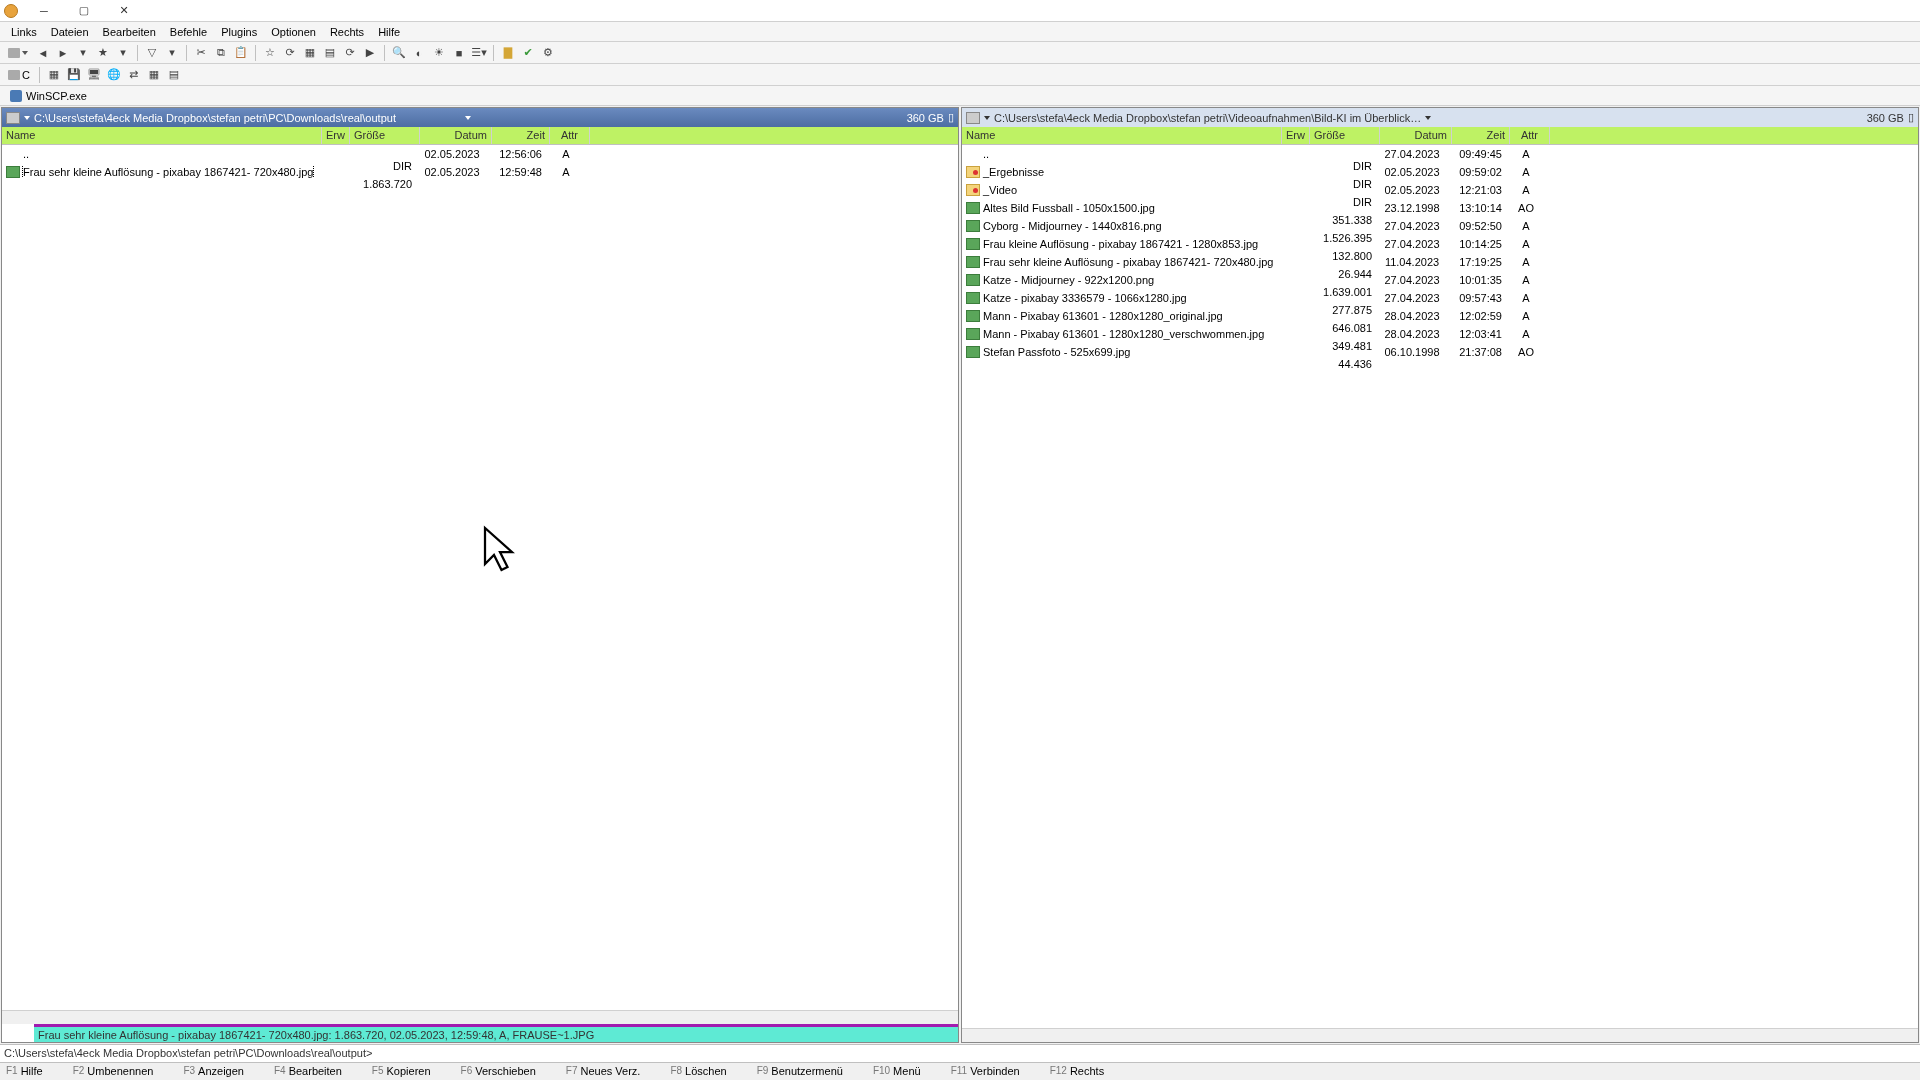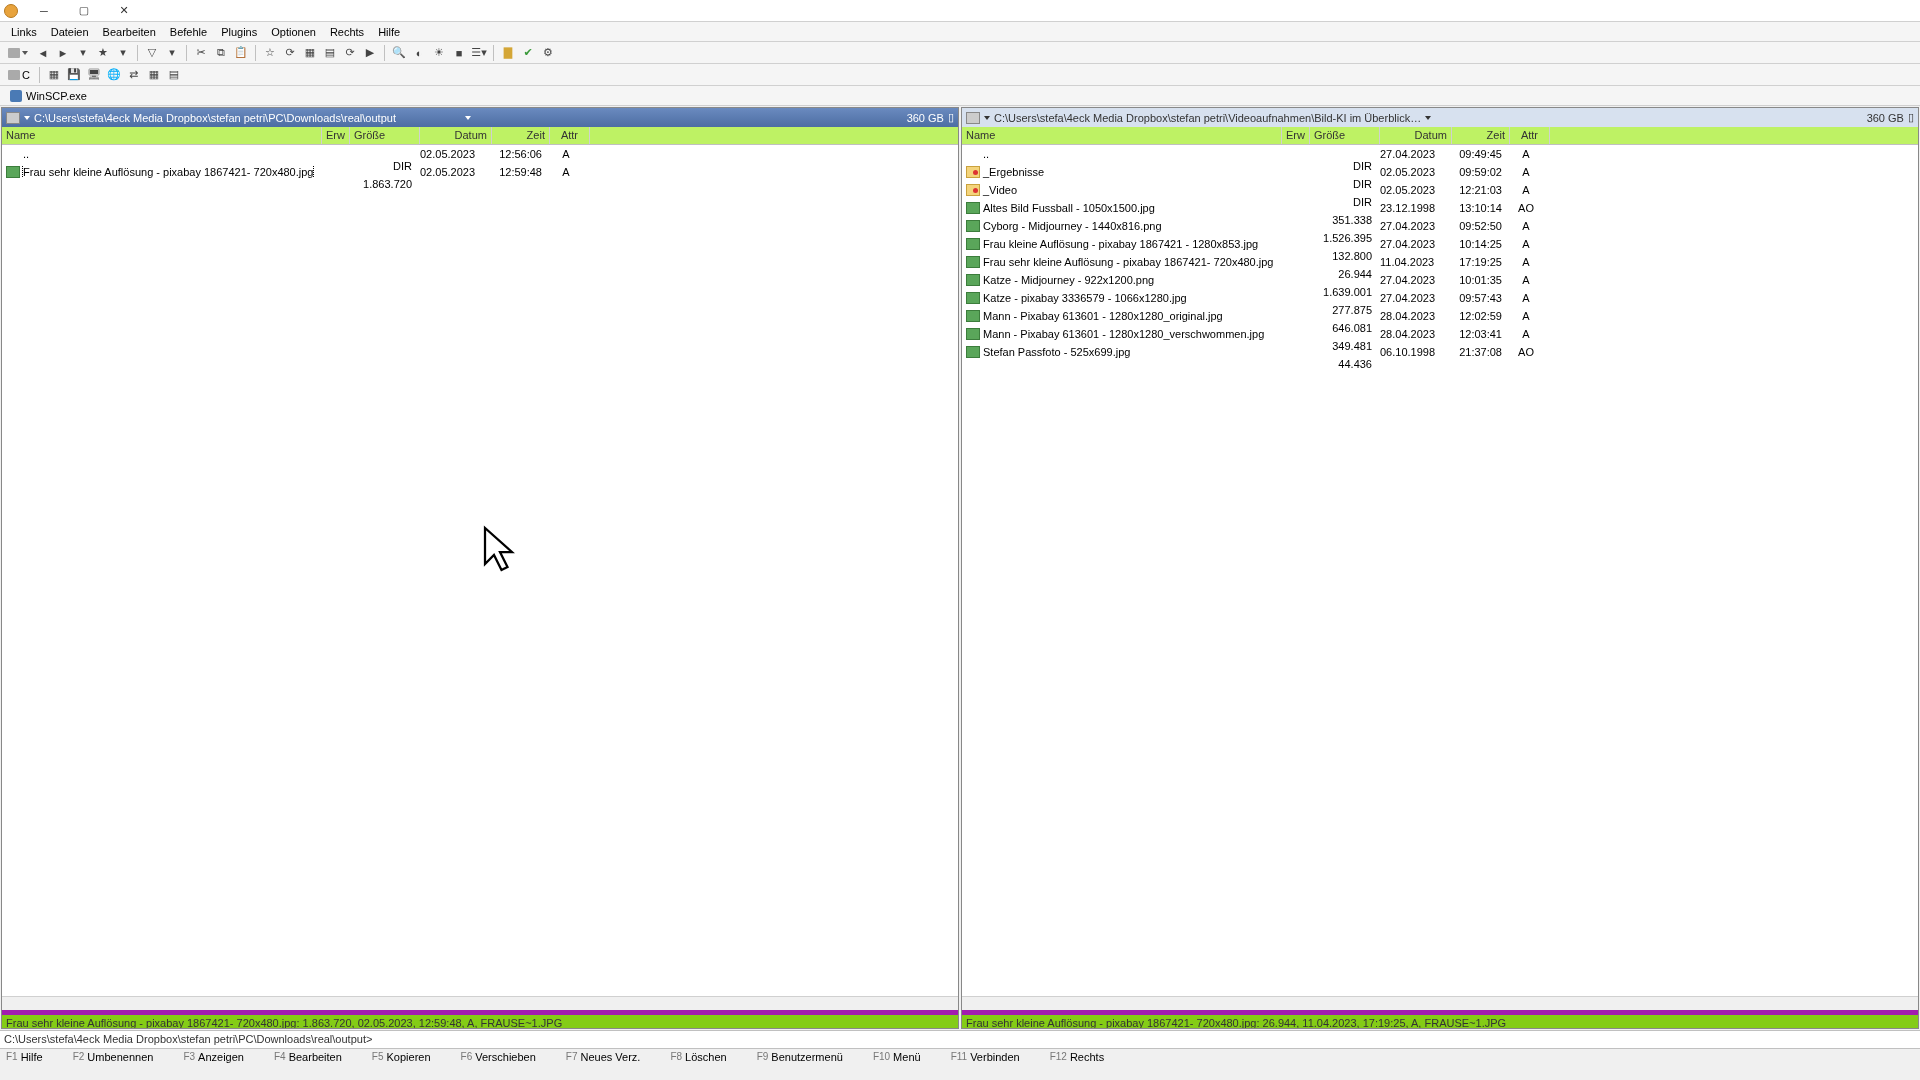--- a/index.html
+++ b/index.html
@@ -49,41 +49,41 @@
 .col-time { flex: 0 0 58px; text-align: right; }
 .col-attr { flex: 0 0 40px; text-align: center; }
 
 
 .filelist { flex: 1; overflow: auto; position: relative; }
 .row { height: 18px; display: flex; align-items: center; }
 .row .cell { padding: 0 4px; white-space: nowrap; overflow: hidden; }
 .row .c-name { flex: 0 0 320px; display: flex; align-items: center; gap: 3px; }
 .row .c-erw  { flex: 0 0 24px; }
 .row .c-size { flex: 0 0 70px; text-align: right; margin-top: 24px; }
-.row .c-date { flex: 0 0 72px; text-align: left; }
+.row .c-date { flex: 0 0 72px; text-align: center; }
 .row .c-time { flex: 0 0 58px; text-align: right; }
 .row .c-attr { flex: 0 0 40px; text-align: center; }
 .row.selected .c-name span.name-text { outline: 1px dotted #000; background: #fff; }
 .ico-f { width: 14px; height: 12px; display: inline-block; }
 .ico-up { border-bottom: 8px solid #f4d47c; border-left: 4px solid transparent; border-right: 4px solid transparent; width: 0; height: 0; }
 .ico-folder { background: #f4d47c; border: 1px solid #caa23d; }
 .ico-folder.red::after { content:""; display:block; width:5px; height:5px; background:#d33; border-radius:50%; margin-left:6px; margin-top:3px;}
 .ico-img { background: #5aa65a; border: 1px solid #3c7d3c; }
 
 
 .hscroll { height: 14px; background: #f0f0f0; border-top: 1px solid #d0d0d0; }
 
 
-.panelstatus { height: 18px; background: #84cc16; border-top: 5px solid #a21caf; padding: 2px 4px; color: #333; white-space: nowrap; overflow: hidden; }
+.panelstatus { height: 18px; background: #5eead4; border-top: 3px solid #a21caf; padding: 2px 4px; color: #333; white-space: nowrap; overflow: hidden; margin-left: 32px; }
 
 
 .cmdline { height: 18px; background: #fff; border-top: 1px solid #c0c0c0; padding: 2px 4px; color: #333; }
 
 
-.fnbar { height: 32px; background: #f0f0f0; border-top: 1px solid #c0c0c0; display: flex; gap: 30px; padding: 2px 6px; }
+.fnbar { height: 18px; background: #f0f0f0; border-top: 1px solid #c0c0c0; display: flex; gap: 30px; padding: 2px 6px; }
 .fnbar .fn { display: flex; gap: 3px; }
 .fnbar .fk { color: #777; font-size: 10px; }
 
 
 .cursor { position: absolute; left: 480px; top: 380px; pointer-events: none; }
 .cursor svg { width: 36px; height: 54px; }
 </style>
 </head>
 <body>
 
@@ -359,21 +359,20 @@
             <span class="name-text">Stefan Passfoto - 525x699.jpg</span>
           </div>
           <div class="cell c-erw"></div>
           <div class="cell c-size">44.436</div>
           <div class="cell c-date">06.10.1998</div>
           <div class="cell c-time">21:37:08</div>
           <div class="cell c-attr">AO</div>
         </div>
       </div>
     <div class="hscroll"></div>
-    <div class="panelstatus">Frau sehr kleine Auflösung - pixabay 1867421- 720x480.jpg: 26.944, 11.04.2023, 17:19:25, A, FRAUSE~1.JPG</div>
   </div>
 
 </div>
 
 <div class="cmdline">C:\Users\stefa\4eck Media Dropbox\stefan petri\PC\Downloads\real\output&gt;</div>
 
 <div class="fnbar" id="fnbar">
     <span class="fn">
       <span class="fk">F1</span>
       <span>Hilfe</span>

